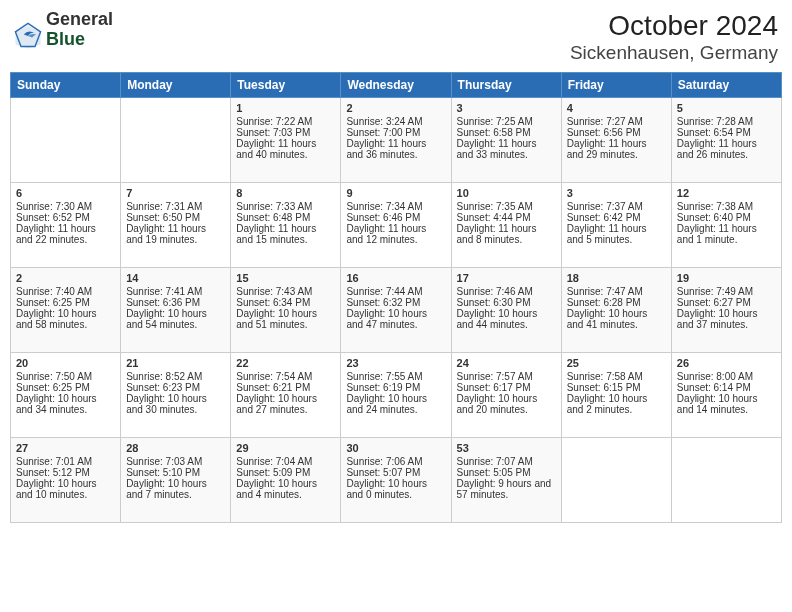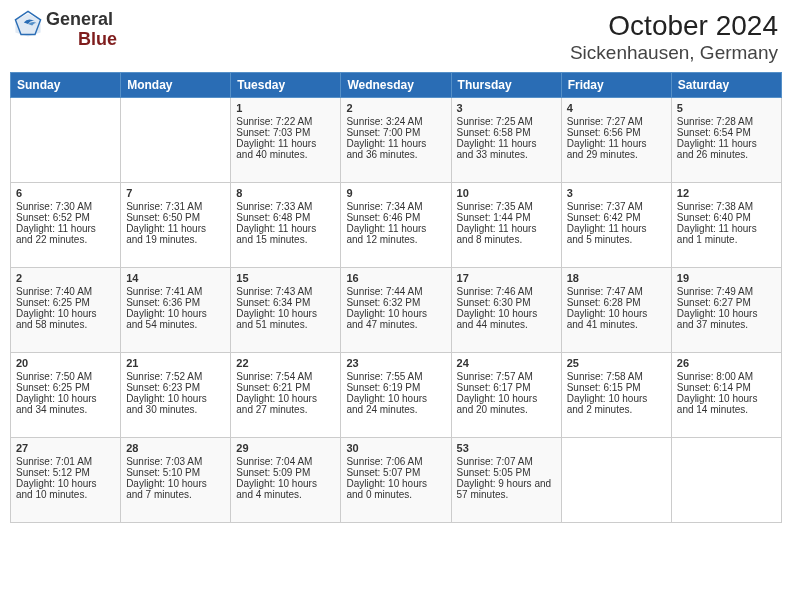--- a/index.html
+++ b/index.html
@@ -12,30 +12,30 @@
     }
     .header {
       display: flex;
       align-items: flex-start;
       justify-content: space-between;
       margin-bottom: 8px;
       padding: 0 4px;
     }
     .logo {
       display: flex;
-      align-items: flex-start;
+      align-items: flex-end;
       gap: 4px;
     }
     .logo-text {
       font-size: 18px;
       font-weight: bold;
       line-height: 1.1;
     }
     .logo-text .general { color: #333; }
-    .logo-text .blue { color: #7f1d1d; margin-left: 32px; }
+    .logo-text .blue { color: #14532d; }
     .logo-icon {
       width: 28px;
       height: 28px;
     }
     .title-block {
       text-align: right;
     }
     .month-title {
       font-size: 28px;
       font-weight: normal;
@@ -171,21 +171,21 @@
         </td>
         <td>
           <span class="day-num">9</span>
           <div>Sunrise: 7:34 AM</div>
           <div>Sunset: 6:46 PM</div>
           <div>Daylight: 11 hours and 12 minutes.</div>
         </td>
         <td>
           <span class="day-num">10</span>
           <div>Sunrise: 7:35 AM</div>
-          <div>Sunset: 1:44 PM</div>
+          <div>Sunset: 4:44 PM</div>
           <div>Daylight: 11 hours and 8 minutes.</div>
         </td>
         <td>
           <span class="day-num">3</span>
           <div>Sunrise: 7:37 AM</div>
           <div>Sunset: 6:42 PM</div>
           <div>Daylight: 11 hours and 5 minutes.</div>
         </td>
         <td>
           <span class="day-num">12</span>
@@ -240,21 +240,21 @@
       </tr>
       <tr>
         <td>
           <span class="day-num">20</span>
           <div>Sunrise: 7:50 AM</div>
           <div>Sunset: 6:25 PM</div>
           <div>Daylight: 10 hours and 34 minutes.</div>
         </td>
         <td>
           <span class="day-num">21</span>
-          <div>Sunrise: 7:52 AM</div>
+          <div>Sunrise: 8:52 AM</div>
           <div>Sunset: 6:23 PM</div>
           <div>Daylight: 10 hours and 30 minutes.</div>
         </td>
         <td>
           <span class="day-num">22</span>
           <div>Sunrise: 7:54 AM</div>
           <div>Sunset: 6:21 PM</div>
           <div>Daylight: 10 hours and 27 minutes.</div>
         </td>
         <td>

